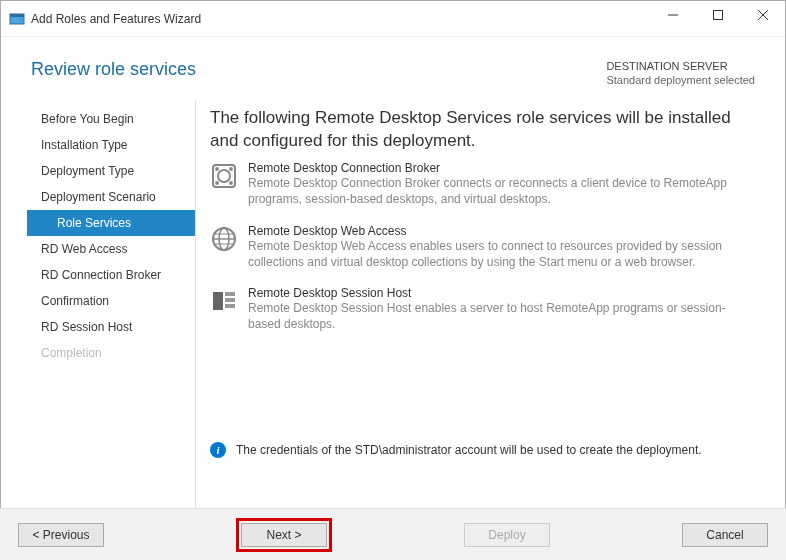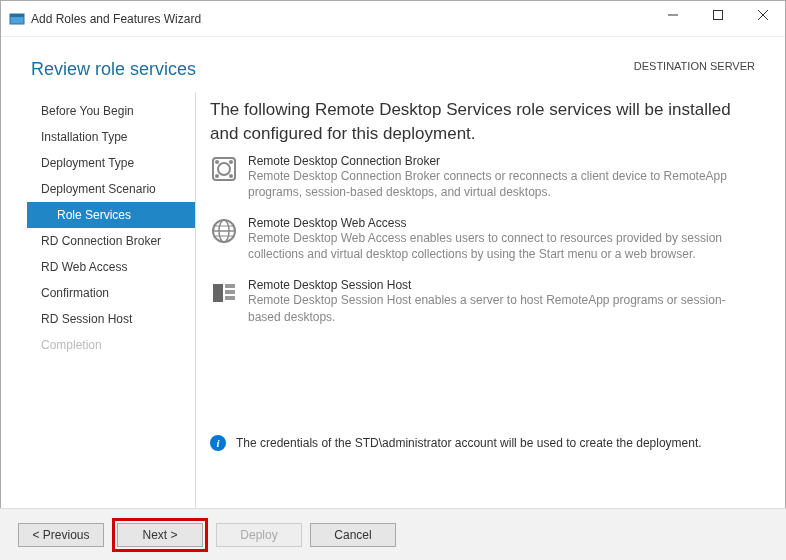--- a/index.html
+++ b/index.html
@@ -22,21 +22,21 @@
   .step.disabled { color: #bbb; }
   .content { flex: 1; padding: 6px 30px 0 14px; }
   .intro { font-size: 17px; color: #333; margin-bottom: 8px; line-height: 1.4; }
   .role { display: flex; margin-bottom: 16px; }
   .role-icon { width: 28px; height: 28px; margin-right: 10px; flex-shrink: 0; display:flex; align-items:flex-start; justify-content:center; margin-top:2px;}
   .role-title { font-size: 12px; color: #333; font-weight: 400; }
   .role-desc { font-size: 12px; color: #888; line-height: 1.35; }
   .info-bar { display: flex; align-items: center; margin-top: 110px; }
   .info-icon { width: 16px; height: 16px; border-radius: 50%; background: #0078d4; color: #fff; font-size: 11px; font-weight: bold; display: flex; align-items: center; justify-content: center; margin-right: 10px; font-style: italic; font-family: Georgia, serif;}
   .info-text { font-size: 12px; color: #333; }
-  .footer { position: absolute; bottom: 0; left: 0; right: 0; height: 52px; border-top: 1px solid #ddd; background: #f2f2f2; display: flex; align-items: center; justify-content: flex-start; padding: 0 18px; gap: 8px; }
+  .footer { position: absolute; bottom: 0; left: 0; right: 0; height: 52px; border-top: 1px solid #ddd; background: #f2f2f2; display: flex; align-items: center; justify-content: space-between; padding: 0 18px; gap: 8px; }
   .btn { min-width: 86px; height: 24px; background: #e6e6e6; border: 1px solid #a9a9a9; font-size: 12px; color: #333; display:inline-flex; align-items:center; justify-content:center; }
   .btn.disabled { color: #aaa; border-color: #ccc; background:#eee; }
   .btn-next-wrap { border: 3px solid #d20000; padding: 2px; }
 </style>
 </head>
 <body>
 
 <div class="titlebar">
   <span class="titlebar-icon">
     <svg width="16" height="16" viewBox="0 0 16 16">
@@ -62,33 +62,34 @@
           <line x1="10" y1="0" x2="0" y2="10" stroke="#333" stroke-width="1"></line>
         </svg>
     </div>
   </div>
 </div>
 
 <div class="header">
   <h1>Review role services</h1>
   <div class="dest">
     <div class="dest-l1">DESTINATION SERVER</div>
+    <div class="dest-l2">Standard deployment selected</div>
   </div>
 </div>
 
 <div class="main">
   <div class="sidebar">
     <div class="sidebar-inner">
       <div class="step">Before You Begin</div>
       <div class="step">Installation Type</div>
       <div class="step">Deployment Type</div>
       <div class="step">Deployment Scenario</div>
       <div class="step active">Role Services</div>
+      <div class="step">RD Web Access</div>
       <div class="step">RD Connection Broker</div>
-      <div class="step">RD Web Access</div>
       <div class="step">Confirmation</div>
       <div class="step">RD Session Host</div>
       <div class="step disabled">Completion</div>
     </div>
   </div>
 
   <div class="content">
     <p class="intro">The following Remote Desktop Services role services will be installed and configured for this deployment.</p>
 
     <div class="role">

